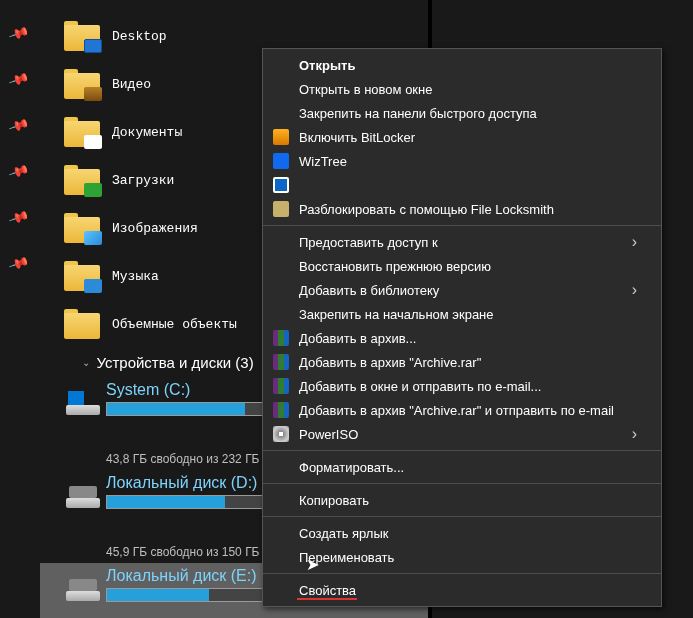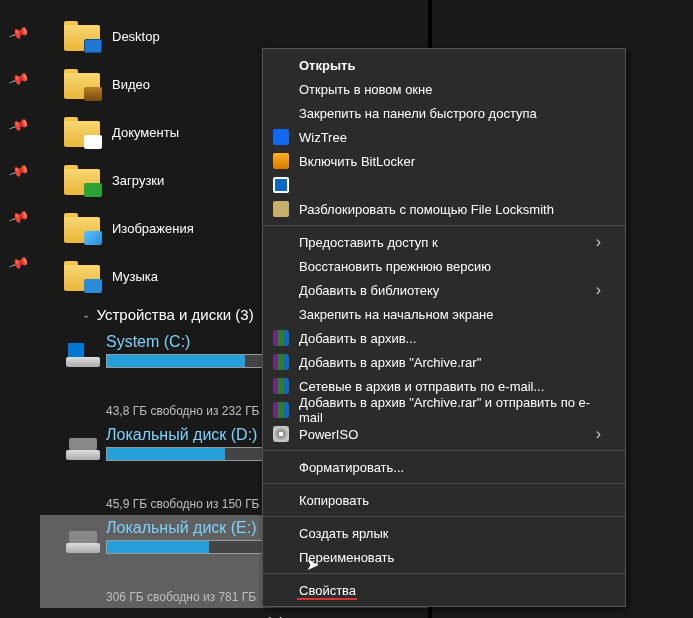--- a/index.html
+++ b/index.html
@@ -14,35 +14,35 @@
   .folder-icon { width: 36px; height: 30px; position: relative; }
   .folder-icon .tab { position: absolute; top: 0; left: 0; width: 14px; height: 6px; background: #F0C64A; border-radius: 2px 2px 0 0; }
   .folder-icon .body { position: absolute; top: 4px; left: 0; width: 36px; height: 26px; background: linear-gradient(180deg,#F7D671,#ECB63A); border-radius: 2px; }
   .folder-icon .overlay { position: absolute; bottom: -2px; right: -2px; width: 18px; height: 14px; border-radius: 2px; }
   .ov-desktop { background: #2176D4; border:1px solid #0e4f95; }
   .ov-video  { background: linear-gradient(#b68028,#7a4b0f); }
   .ov-docs   { background: #fff; }
   .ov-down   { background: #2CA332; transform: rotate(0); }
   .ov-img    { background: linear-gradient(135deg,#59c3ff,#2b8bd8); }
   .ov-music  { background: #2b8bd8; border-radius: 50% 2px 2px 50%; }
-  .folder-label { color: #fff; font-size: 13px; }
+  .folder-label { color: #fff; font-size: 13px; font-family: Liberation Mono, monospace; }
   .section { display:flex; align-items:center; gap:6px; padding: 6px 12px 6px 42px; color:#fff; font-size:15px; }
   .chev { color:#aaa; font-size:10px; }
   .drive { padding: 4px 12px 4px 66px; position: relative; }
   .drive.selected { background:#606060; }
   .drive-icon { position:absolute; left:26px; top:16px; width:34px; height:22px; }
   .drive-icon .platter { position:absolute; bottom:0; width:34px; height:10px; background:linear-gradient(#ddd,#aaa); border-radius:2px; }
   .drive-icon .top { position:absolute; top:0; left:3px; width:28px; height:12px; background:#888; border-radius:2px; }
   .drive-icon .win { position:absolute; top:-2px; left:2px; width:16px; height:16px; background:#0078D4; }
   .drive-name { color:#7dd3fc; font-size:16px; }
   .bar { width: 170px; height: 14px; border:1px solid #999; margin: 3px 0; background:#444; position:relative; }
   .bar .fill { position:absolute; top:0; left:0; height:100%; background:#26A0DA; }
   .drive-sub { color:#bfbfbf; font-size:12px;margin-top:36px; }
   
-  .menu { position:absolute; left:262px; top:48px; width:364px; background:#2B2B2B; border:1px solid #555; box-shadow: 2px 2px 6px rgba(0,0,0,.6); padding: 4px 0; }
+  .menu { position:absolute; left:262px; top:48px; width:400px; background:#2B2B2B; border:1px solid #555; box-shadow: 2px 2px 6px rgba(0,0,0,.6); padding: 4px 0; }
   .menu-item { display:flex; align-items:center; height:24px; padding: 0 24px 0 36px; position:relative; color:#fff; font-size:13px; }
   .menu-item.bold { font-weight:600; }
   .menu-item .arrow { margin-left:auto; color:#ccc; font-size: 16px; }
   .menu-item .mi-icon { position:absolute; left:10px; width:16px; height:16px; border-radius:2px; }
   .menu-sep { height:1px; background:#4d4d4d; margin: 4px 0; }
   .menu-item.highlight { }
   .menu-item.highlight::after { content:""; position:absolute; left:34px; bottom:2px; width:60px; height:2px; background:#d33; }
   .ic-wiz { background:#0f6af0; }
   .ic-bit { background:linear-gradient(#ffb020,#d87a00); border-radius:3px; }
   .ic-def { background:#0a67c7; border-radius:50%; border:2px solid #fff; box-sizing:border-box; }
@@ -106,20 +106,27 @@
           <div class="folder-label">Изображения</div>
         </div>
         <div class="folder-row">
           <div class="folder-icon">
             <div class="tab"></div>
             <div class="body"></div>
             <div class="overlay ov-music"></div>
           </div>
           <div class="folder-label">Музыка</div>
         </div>
+        <div class="folder-row">
+          <div class="folder-icon">
+            <div class="tab"></div>
+            <div class="body"></div>
+          </div>
+          <div class="folder-label">Объемные объекты</div>
+        </div>
       </div>
     <div class="section">
       <span class="chev">⌄</span>
       <span>Устройства и диски (3)</span>
     </div>
     <div id="drives">
         <div class="drive">
           <div class="drive-icon">
             <div class="win"></div>
             <div class="platter"></div>
@@ -169,28 +176,28 @@
     <div class="menu-item bold">
       <span>Открыть</span>
     </div>
     <div class="menu-item">
       <span>Открыть в новом окне</span>
     </div>
     <div class="menu-item">
       <span>Закрепить на панели быстрого доступа</span>
     </div>
     <div class="menu-item">
+      <div class="mi-icon ic-bit"></div>
+      <span>Включить BitLocker</span>
+    </div>
+    <div class="menu-item">
       <div class="mi-icon ic-wiz"></div>
       <span>WizTree</span>
     </div>
     <div class="menu-item">
-      <div class="mi-icon ic-bit"></div>
-      <span>Включить BitLocker</span>
-    </div>
-    <div class="menu-item">
       <div class="mi-icon ic-def"></div>
     </div>
     <div class="menu-item">
       <div class="mi-icon ic-lock"></div>
       <span>Разблокировать с помощью File Locksmith</span>
     </div>
     <div class="menu-sep"></div>
     <div class="menu-item">
       <span>Предоставить доступ к</span>
       <span class="arrow">›</span>
@@ -208,21 +215,21 @@
     <div class="menu-item">
       <div class="mi-icon ic-rar"></div>
       <span>Добавить в архив...</span>
     </div>
     <div class="menu-item">
       <div class="mi-icon ic-rar"></div>
       <span>Добавить в архив "Archive.rar"</span>
     </div>
     <div class="menu-item">
       <div class="mi-icon ic-rar"></div>
-      <span>Сетевые в архив и отправить по e-mail...</span>
+      <span>Добавить в окне и отправить по e-mail...</span>
     </div>
     <div class="menu-item">
       <div class="mi-icon ic-rar"></div>
       <span>Добавить в архив "Archive.rar" и отправить по e-mail</span>
     </div>
     <div class="menu-item">
       <div class="mi-icon ic-iso"></div>
       <span>PowerISO</span>
       <span class="arrow">›</span>
     </div>

